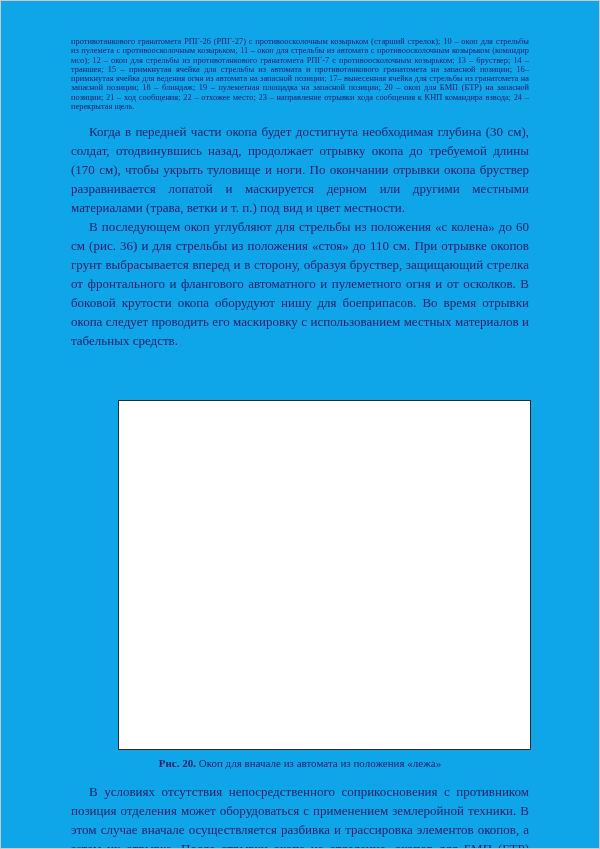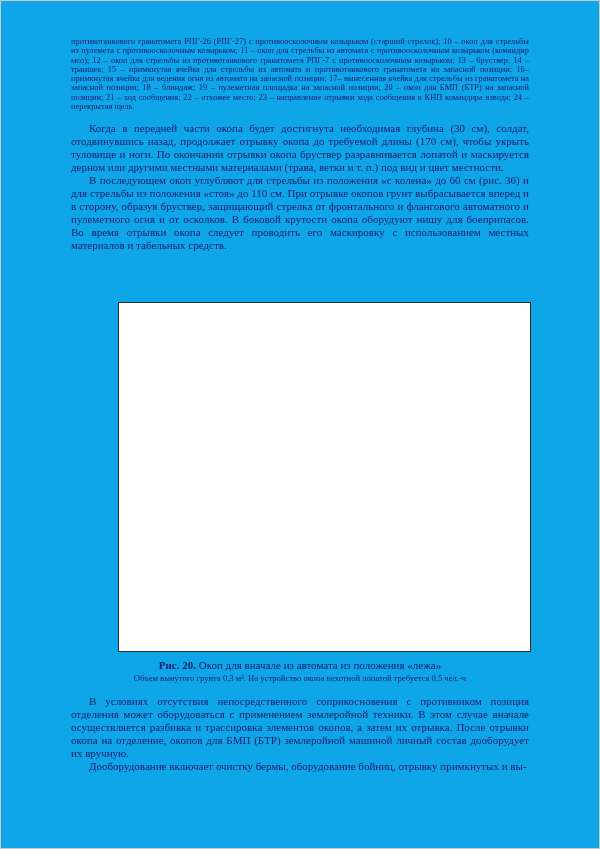--- a/index.html
+++ b/index.html
@@ -22,22 +22,22 @@
   .small{
     font-size:8.4px;
     line-height:9.3px;
     text-align:justify;
   }
   .req{
     margin-top:1px;
     text-align:left;
   }
   .body{
-    font-size:11px;
-    line-height:13px;
+    font-size:13px;
+    line-height:19px;
     text-align:justify;
     text-indent:18px;
   }
   .p-first{margin-top:11px;}
   .figure-box{
     box-sizing:border-box;
     margin-top:50px;
     margin-left:47px;
     width:413px;
     height:350px;
@@ -69,20 +69,19 @@
 
 
     <p class="body p-first">Когда в передней части окопа будет достигнута необходимая глубина (30 см), солдат, отодвинувшись назад, продолжает отрывку окопа до требуемой длины (170 см), чтобы укрыть туловище и ноги. По окончании отрывки окопа бруствер разравнивается лопатой и маскируется дерном или другими местными материалами (трава, ветки и т. п.) под вид и цвет местности.</p>
 
     <p class="body">В последующем окоп углубляют для стрельбы из положения «с колена» до 60 см (рис. 36) и для стрельбы из положения «стоя» до 110 см. При отрывке окопов грунт выбрасывается вперед и в сторону, образуя бруствер, защищающий стрелка от фронтального и флангового автоматного и пулеметного огня и от осколков. В боковой крутости окопа оборудуют нишу для боеприпасов. Во время отрывки окопа следует проводить его маскировку с использованием местных материалов и табельных средств.</p>
 
     <div class="figure-box"></div>
 
     <p class="caption"><b>Рис. 20.</b><span> Окоп для вначале из автомата из положения «лежа»</span></p>
 
-    <p class="caption-note">Объем вынутого грунта 0,3 м³. На устройство окопа пехотной лопатой требуется 0,5 чел.-ч</p>
 
     <p class="body after-fig">В условиях отсутствия непосредственного соприкосновения с противником позиция отделения может оборудоваться с применением землеройной техники. В этом случае вначале осуществляется разбивка и трассировка элементов окопов, а затем их отрывка. После отрывки окопа на отделение, окопов для БМП (БТР) землеройной машиной личный состав дооборудует их вручную.</p>
 
     <p class="body">Дооборудование включает очистку бермы, оборудование бойниц, отрывку примкнутых и вы-</p>
 
   </div>
 </div>
 
 </body></html>

